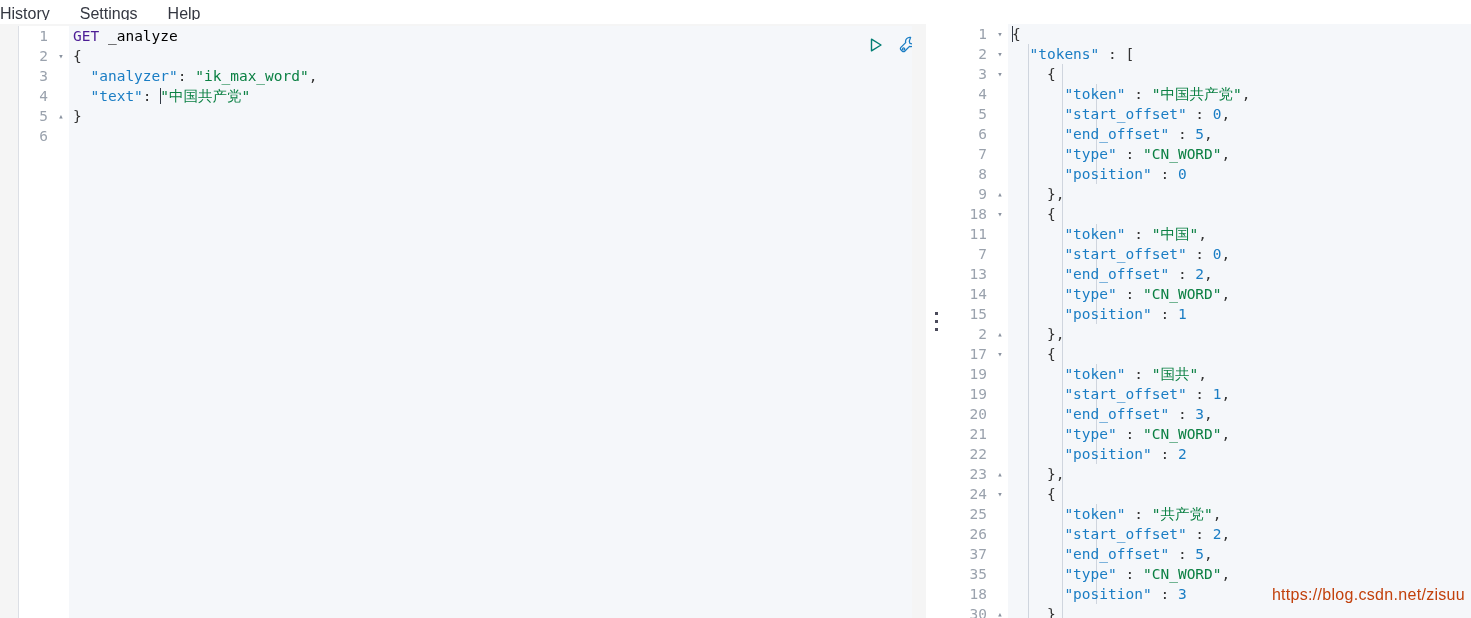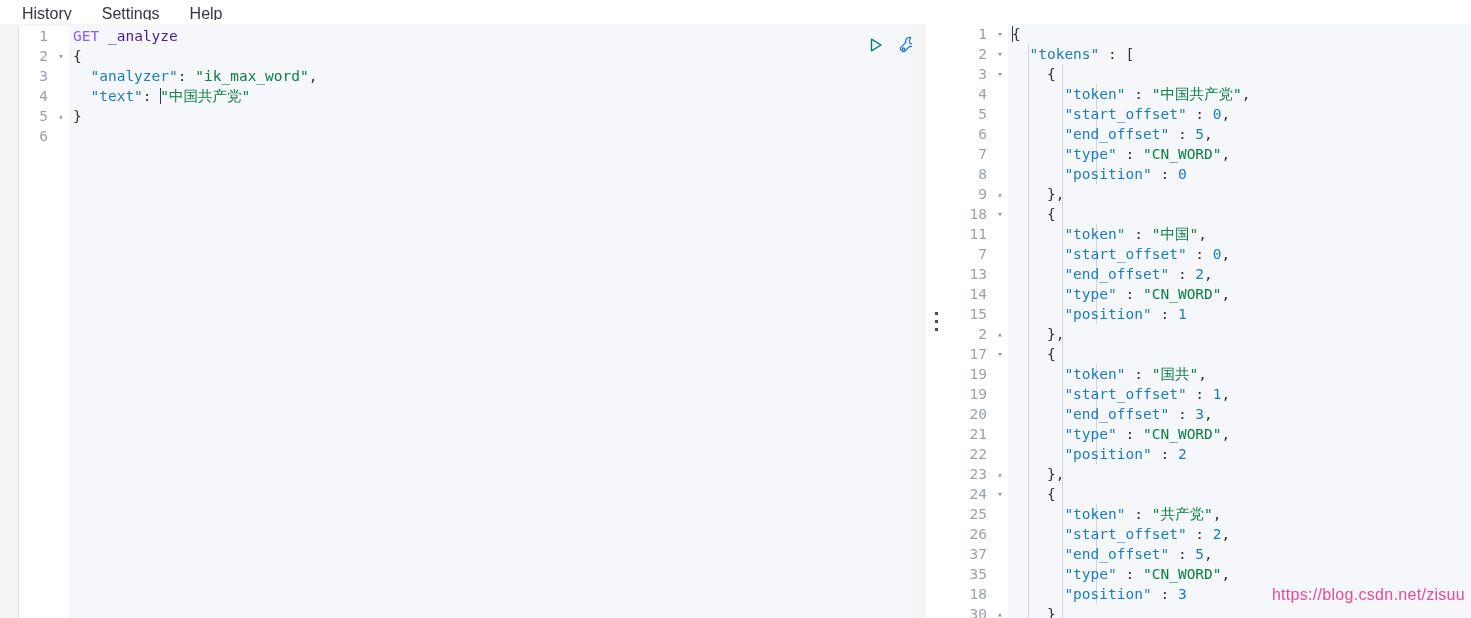--- a/index.html
+++ b/index.html
@@ -20,21 +20,20 @@
 
   
   .menubar {
     position: absolute;
     top: 0; left: 0;
     width: 1471px;
     height: 20px;
     background: #ffffff;
     display: flex;
     align-items: flex-end;
-    padding-left: 22px;
     gap: 30px;
     overflow: hidden;
   }
   .menubar .menu-item {
     font-family: "Liberation Sans", sans-serif;
     font-size: 16px;
     color: #343741;
     line-height: 16px;
     cursor: pointer;
     white-space: nowrap;
@@ -178,22 +177,22 @@
     line-height: 20px;
   }
 
   .left-gutter .gutline { padding-right: 21px; }
   .right-gutter .gutline { padding-right: 21px; }
 
   .left-code .codeline { padding-left: 4px; }
   .right-code .codeline { padding-left: 4px; }
 
   
-  .t-method { color: #8b5cf6; }
-  .t-path   { color: #4c1d95; }
+  .t-method { color: #4c1d95; }
+  .t-path   { color: #000000; }
   .t-punc   { color: #333333; }
   .t-key    { color: #1a7dc4; }
   .t-str    { color: #0b8043; }
   .t-num    { color: #1a7dc4; }
   .t-colon  { color: #333333; }
 
   .cursor {
     display: inline-block;
     width: 1px;
     height: 16px;
@@ -230,21 +229,21 @@
     padding: 0;
   }
 
   
   .watermark {
     position: absolute;
     right: 6px;
     bottom: 14px;
     font-family: "Liberation Sans", sans-serif;
     font-size: 16px;
-    color: #ec4899;
+    color: #c2410c;
     letter-spacing: 0.3px;
     user-select: none;
     white-space: nowrap;
     z-index: 8;
   }
 
   
   .topstrip {
     position: absolute;
     top: 20px; left: 0;

